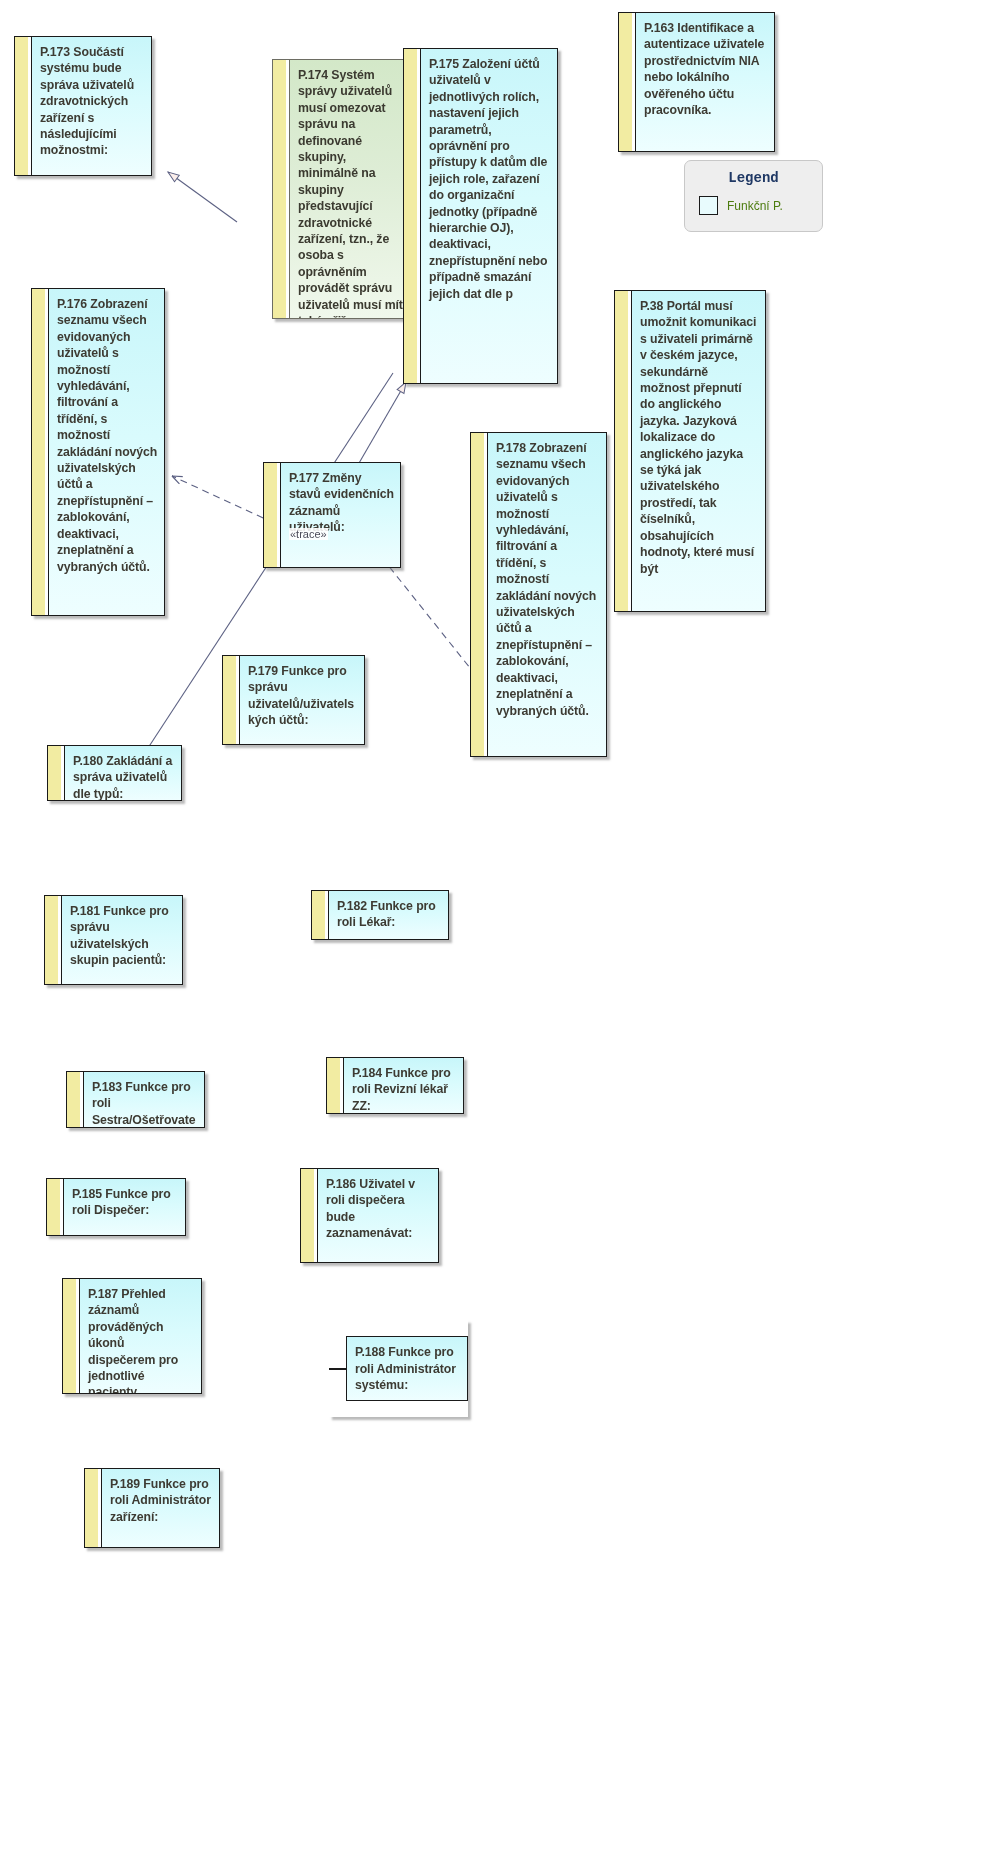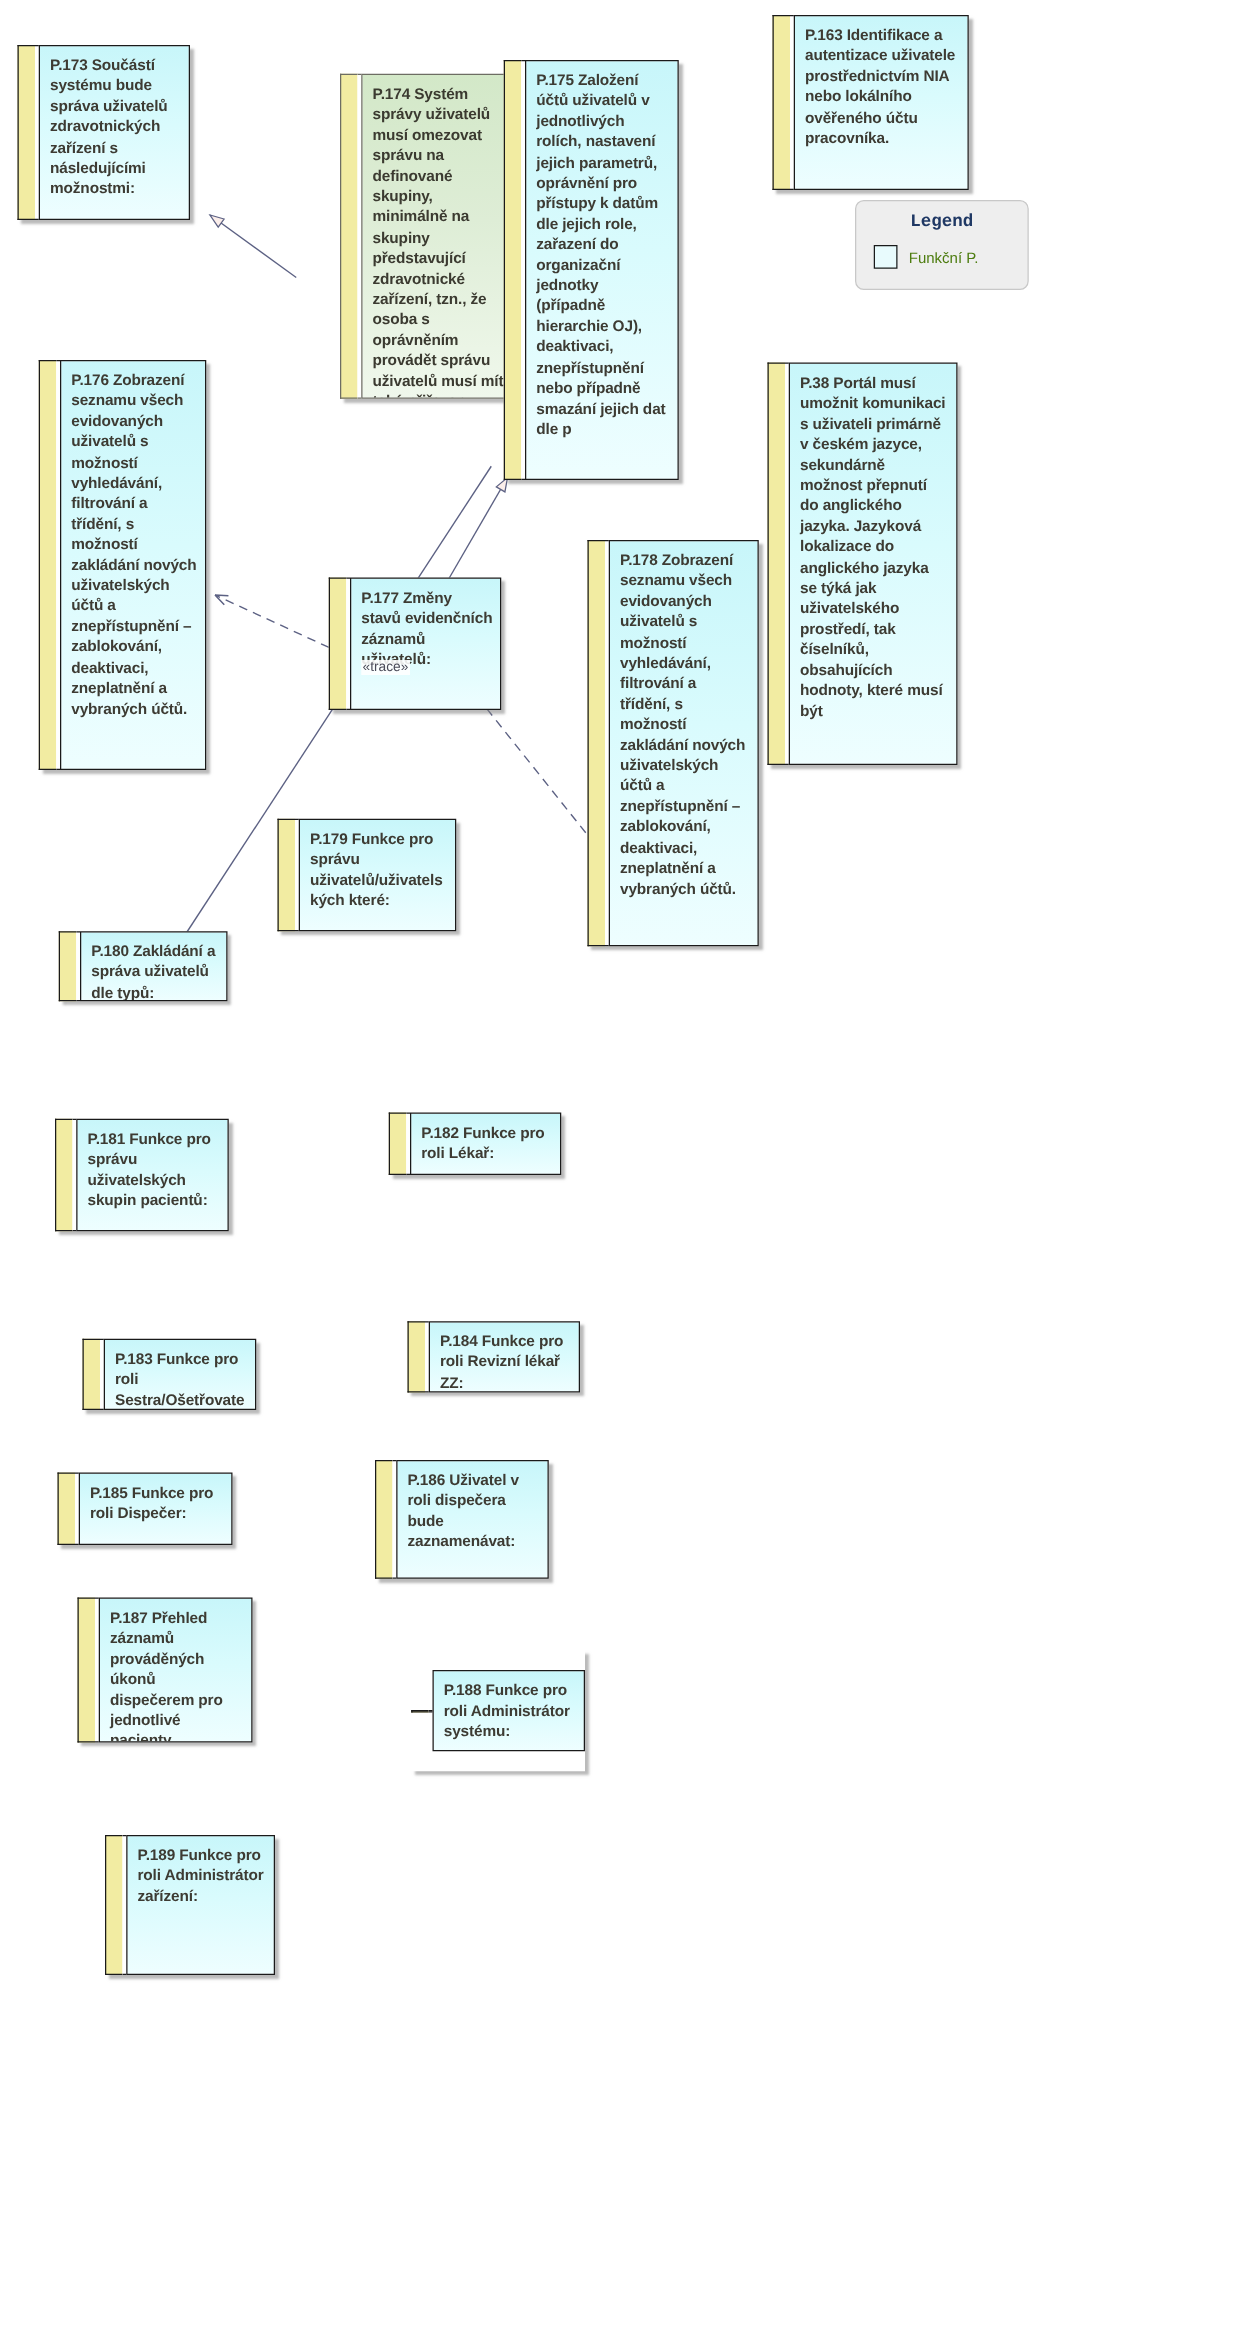--- a/index.html
+++ b/index.html
@@ -168,21 +168,21 @@
   </div>
 
   <div class="req-node green" style="left:236px; top:59px; width:141px; height:260px;margin-left:36px;">
     <div class="req-tab"></div>
     <div class="req-gap"></div>
     <div class="req-body green">
       <div class="req-text">P.174  Systém správy uživatelů musí omezovat správu na definované skupiny, minimálně na skupiny představující zdravotnické zařízení, tzn., že osoba s oprávněním provádět správu uživatelů musí mít také přiřazenu skupinu, min. tu, ve které je osoba provádě</div>
     </div>
   </div>
 
-  <div class="req-node" style="left:403px; top:48px; width:140px; height:336px;">
+  <div class="req-node" style="left:403px; top:48px; width:155px; height:336px;">
     <div class="req-tab"></div>
     <div class="req-gap"></div>
     <div class="req-body">
       <div class="req-text">P.175  Založení účtů uživatelů v jednotlivých rolích, nastavení jejich parametrů, oprávnění pro přístupy k datům dle jejich role, zařazení do organizační jednotky (případně hierarchie OJ), deaktivaci, znepřístupnění nebo případně smazání jejich dat dle p</div>
     </div>
   </div>
 
   <div class="req-node" style="left:618px; top:12px; width:157px; height:140px;">
     <div class="req-tab"></div>
     <div class="req-gap"></div>
@@ -220,21 +220,21 @@
     <div class="req-gap"></div>
     <div class="req-body">
       <div class="req-text">P.178 Zobrazení seznamu všech evidovaných uživatelů s možností vyhledávání, filtrování a třídění, s možností zakládání nových uživatelských účtů a znepřístupnění – zablokování, deaktivaci, zneplatnění a vybraných účtů.</div>
     </div>
   </div>
 
   <div class="req-node" style="left:222px; top:655px; width:143px; height:90px;">
     <div class="req-tab"></div>
     <div class="req-gap"></div>
     <div class="req-body">
-      <div class="req-text">P.179  Funkce pro správu uživatelů/uživatelských které:</div>
+      <div class="req-text">P.179  Funkce pro správu uživatelů/uživatelských účtů:</div>
     </div>
   </div>
 
   <div class="req-node" style="left:47px; top:745px; width:135px; height:56px;">
     <div class="req-tab"></div>
     <div class="req-gap"></div>
     <div class="req-body">
       <div class="req-text">P.180  Zakládání a správa uživatelů dle typů:</div>
     </div>
   </div>
@@ -296,21 +296,21 @@
   </div>
 
   <div class="req-node" style="left:329px; top:1320px; width:139px; height:97px;align-items:center;">
     <div class="req-tab"></div>
     <div class="req-gap"></div>
     <div class="req-body">
       <div class="req-text">P.188  Funkce pro roli Administrátor systému:</div>
     </div>
   </div>
 
-  <div class="req-node" style="left:84px; top:1468px; width:136px; height:112px;">
+  <div class="req-node" style="left:84px; top:1468px; width:136px; height:80px;">
     <div class="req-tab"></div>
     <div class="req-gap"></div>
     <div class="req-body">
       <div class="req-text">P.189  Funkce pro roli Administrátor zařízení:</div>
     </div>
   </div>
 
   <div class="trace-label" style="left:289px; top:528px;">«trace»</div>
 
   <div id="legend">

